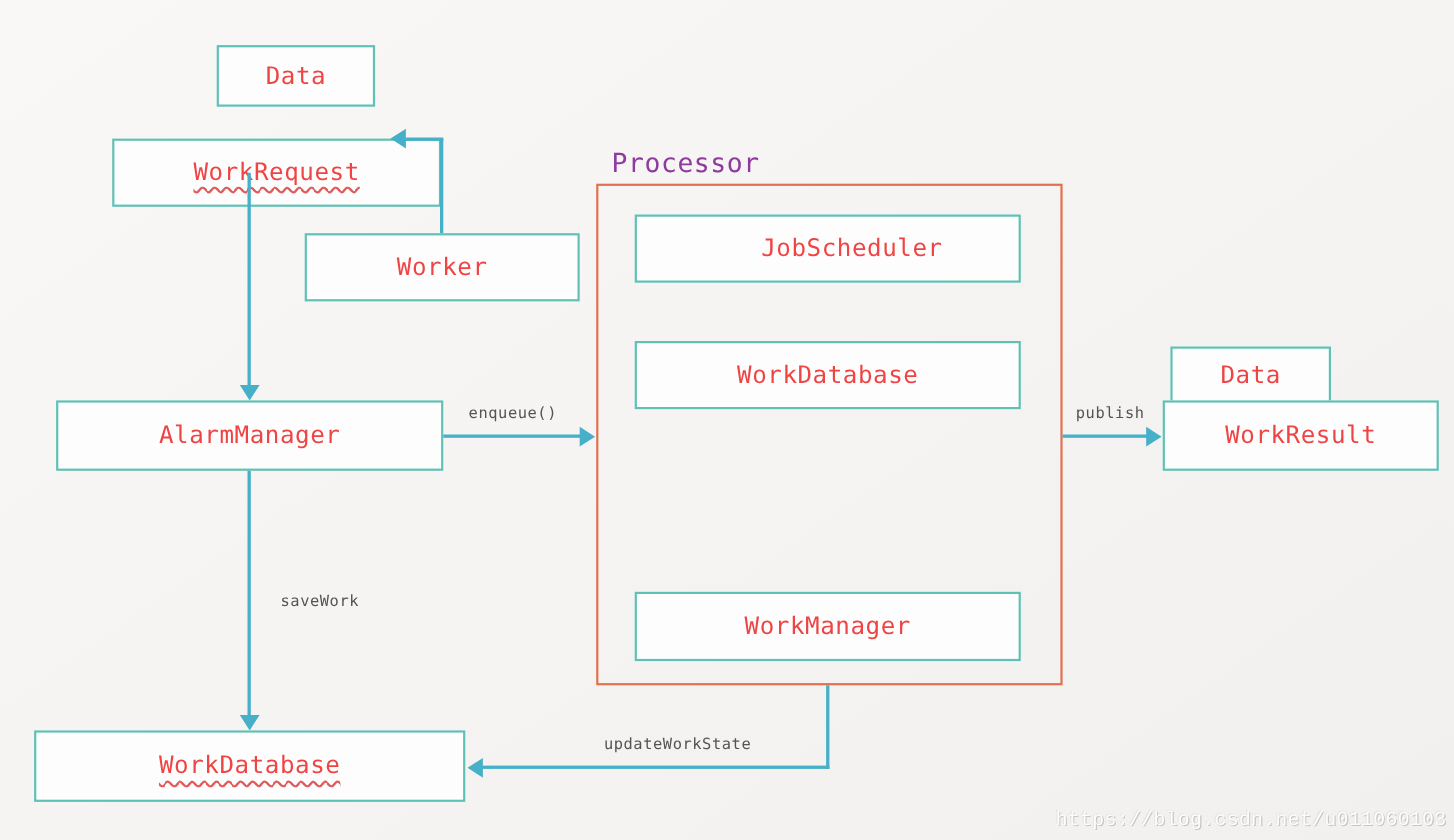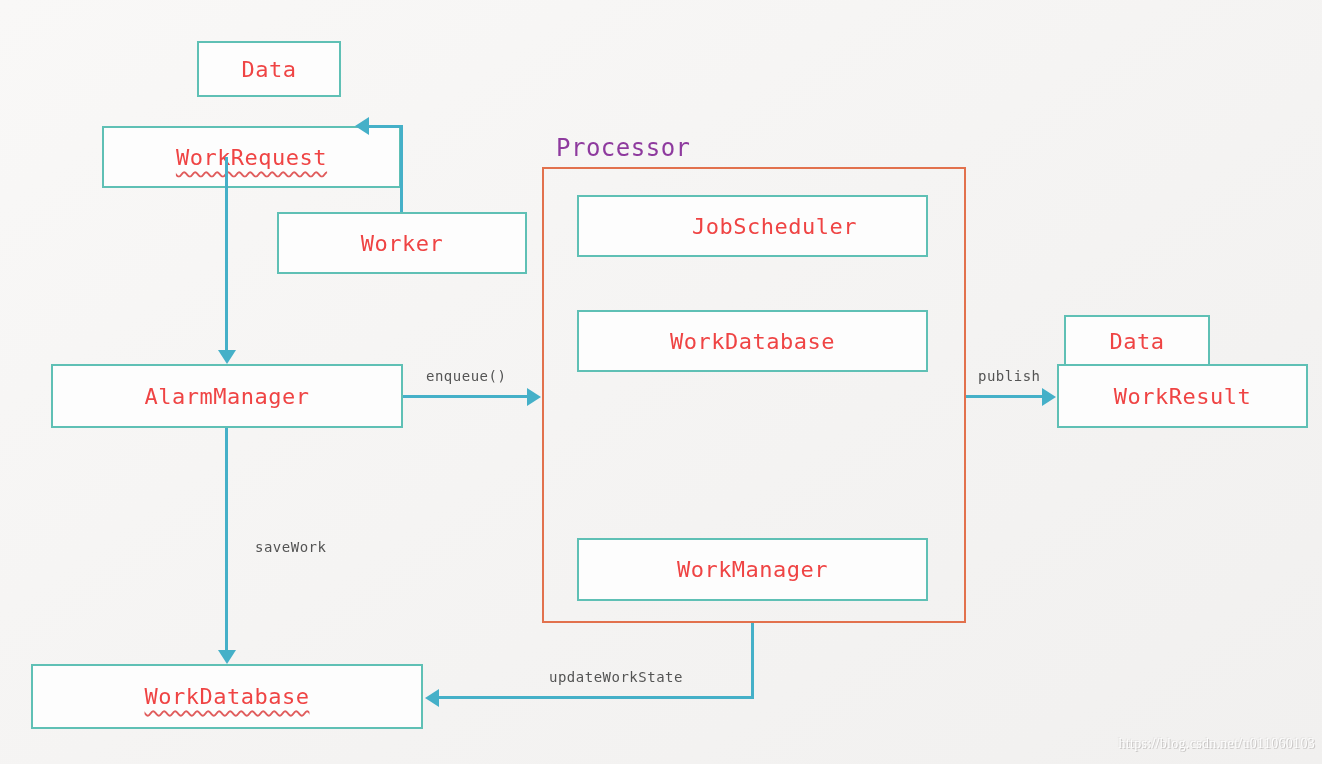--- a/index.html
+++ b/index.html
@@ -98,22 +98,22 @@
     white-space: nowrap;
   }
   .l-enqueue  { left:426px; top:368px; }
   .l-publish  { left:978px; top:368px; }
   .l-savework { left:255px; top:539px; }
   .l-update   { left:549px; top:669px; }
 
   .watermark {
     position: absolute;
     right: 7px; top: 736px;
-    font-family: Liberation Serif, serif;
-    font-size: 14px;
+    font-family: Liberation Mono, monospace;
+    font-size: 18px;
     color: rgba(255,255,255,0.92);
     text-shadow: 1px 1px 0 rgba(185,183,181,0.75), -1px -1px 0 rgba(220,218,216,0.5);
     letter-spacing: 0.3px;
   }
 </style>
 </head>
 <body>
 
 <div class="canvas">
 

